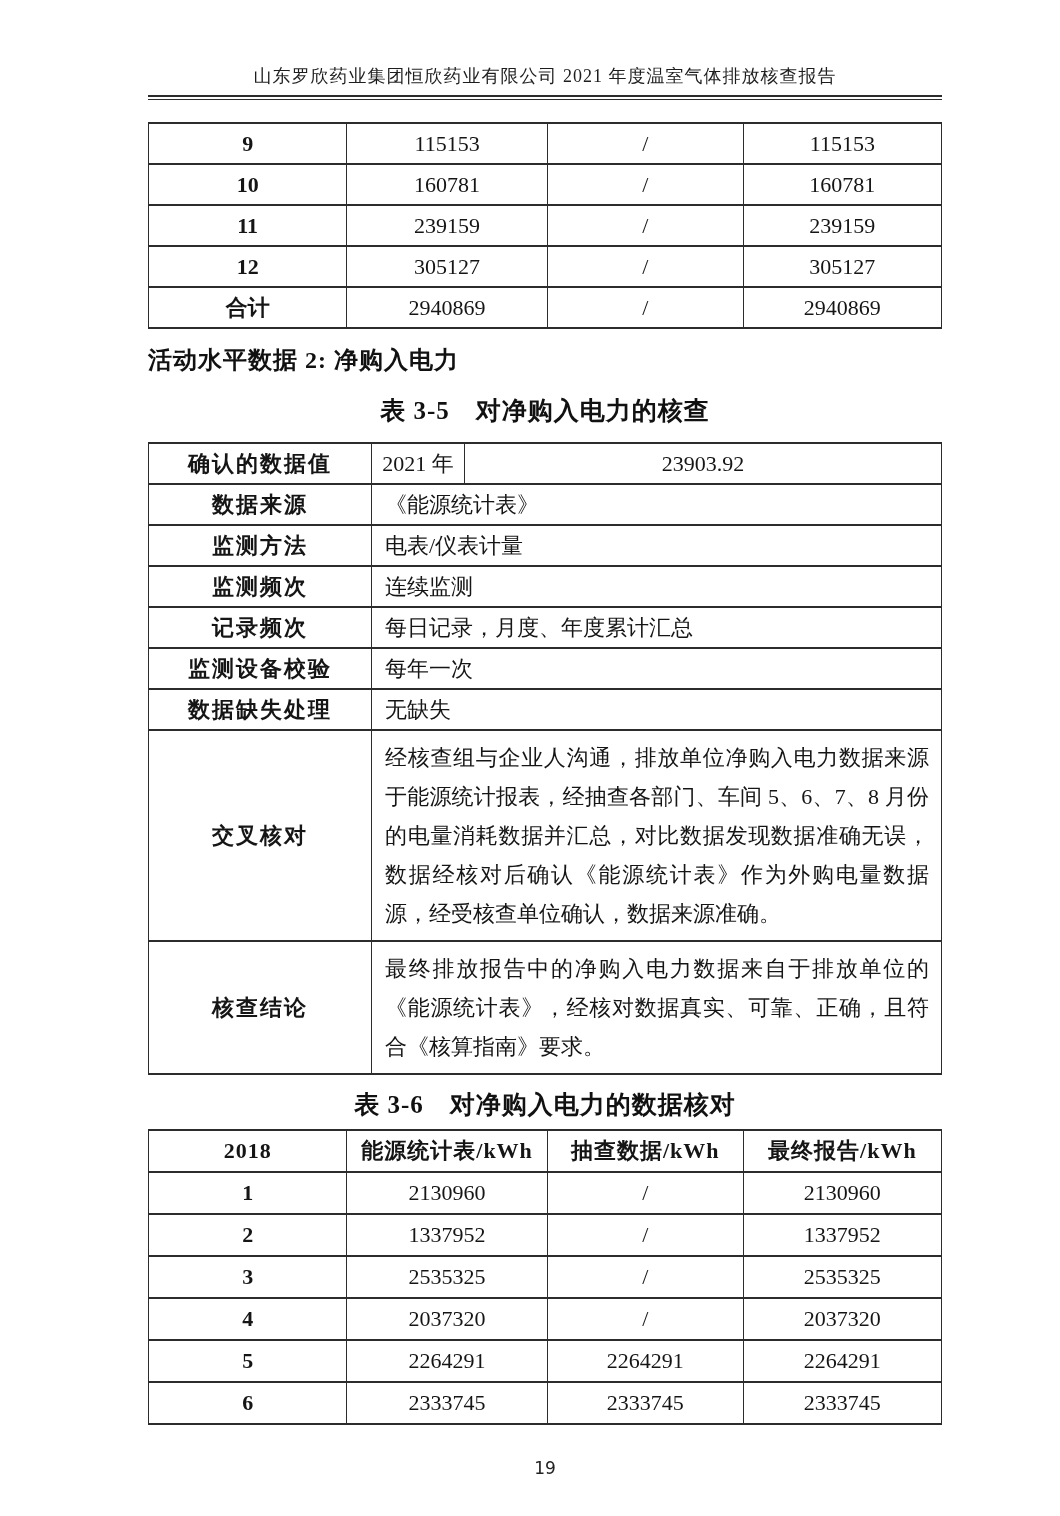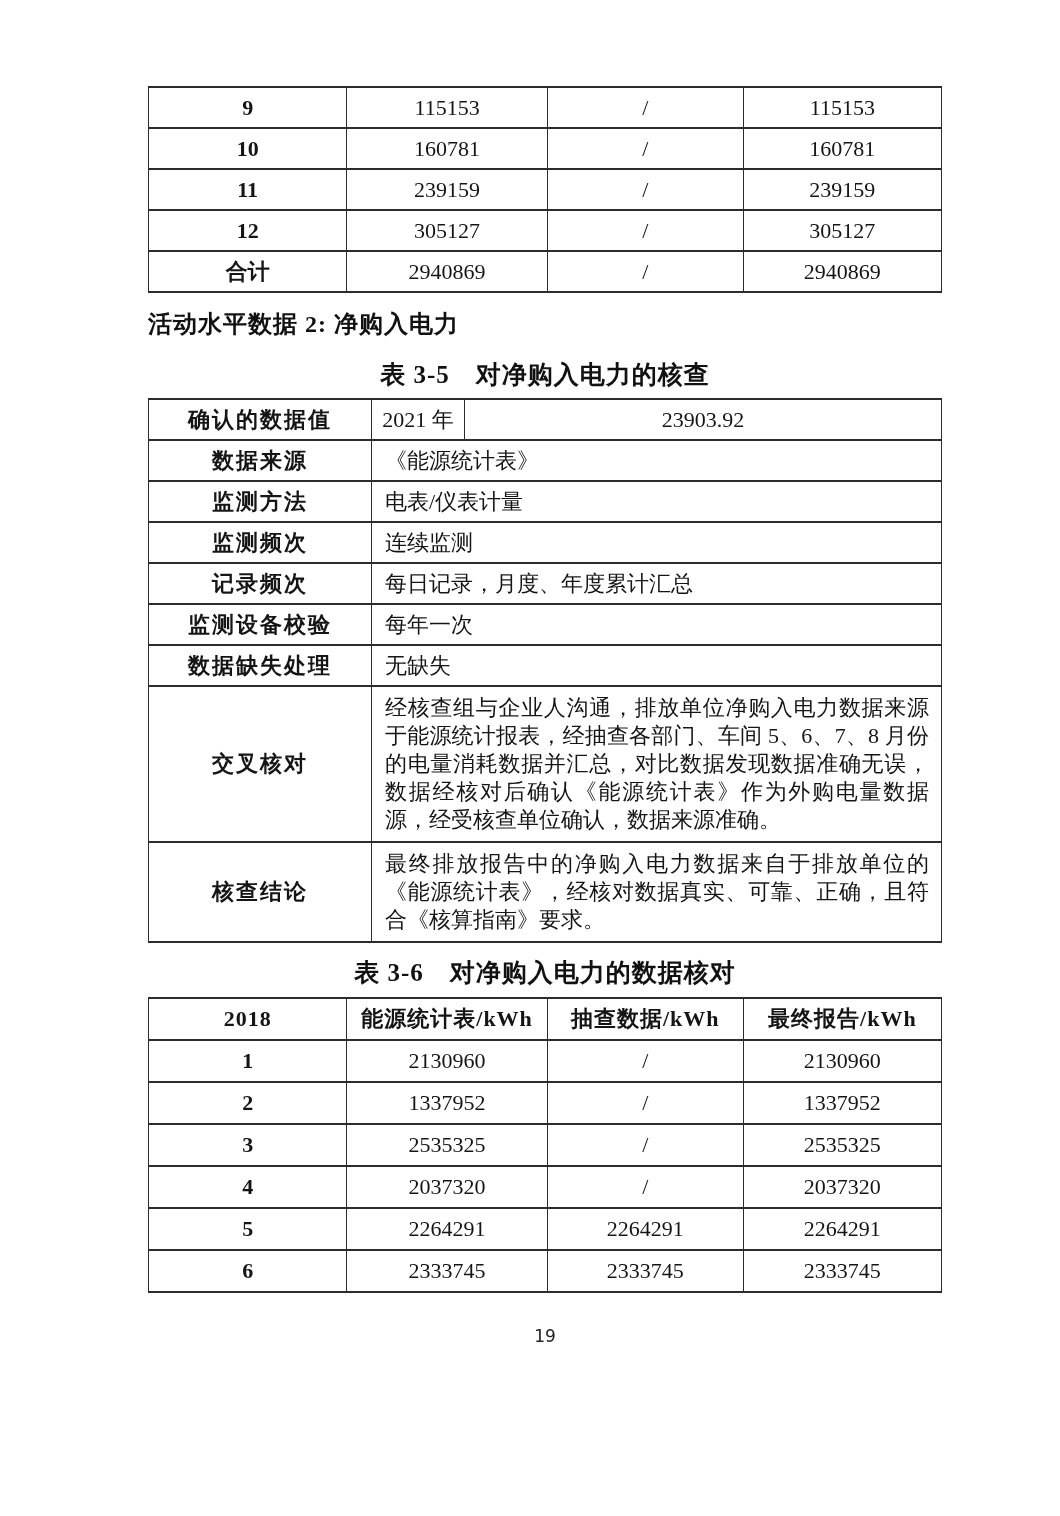--- a/index.html
+++ b/index.html
@@ -72,41 +72,41 @@
     margin-top: 20px;
     text-align: center;
     font-size: 25px;
     font-weight: bold;
     letter-spacing: 1px;
     line-height: 30px;
     color: #111;
   }
   .table-title.t36 { margin-top: 15px; }
   
-  .t35-table { margin-top: 8px; border-radius: 22px; }
+  .t35-table { margin-top: 16px; border-radius: 22px; }
   .t35-table td { height: 39px; }
   .t35-table td.lbl {
     text-align: center;
     font-weight: bold;
     letter-spacing: 2px;
     font-size: 22px;
   }
   .t35-table td.val {
     text-align: left;
     padding-left: 13px;
   }
   .t35-table td.year-cell {
     text-align: center;
     padding: 0 4px;
   }
   .t35-table td.center-val { text-align: center; }
   .t35-table td.para {
     height: auto;
     text-align: justify;
-    line-height: 28px;
+    line-height: 39px;
     padding: 7px 12px 7px 13px;
     font-size: 22px;
   }
   
   .t36-table { margin-top: 9px; }
   .t36-table td, .t36-table th {
     height: 40px;
     text-align: center;
     font-size: 23px;
   }
@@ -119,20 +119,24 @@
     font-size: 17px;
     font-family: "DejaVu Sans", "Liberation Sans", sans-serif;
     color: #222;
   }
 </style>
 </head>
 <body>
 
 <div class="content">
 
+  <div>
+    <div class="header-title">山东罗欣药业集团恒欣药业有限公司 2021 年度温室气体排放核查报告</div>
+    <div class="header-rule"></div>
+  </div>
 
   <table class="tbl top-table">
     <colgroup>
         <col style="width:25%">
         <col style="width:25.3%">
         <col style="width:24.7%">
         <col style="width:25%">
       </colgroup>
     <tbody>
       <tr>

